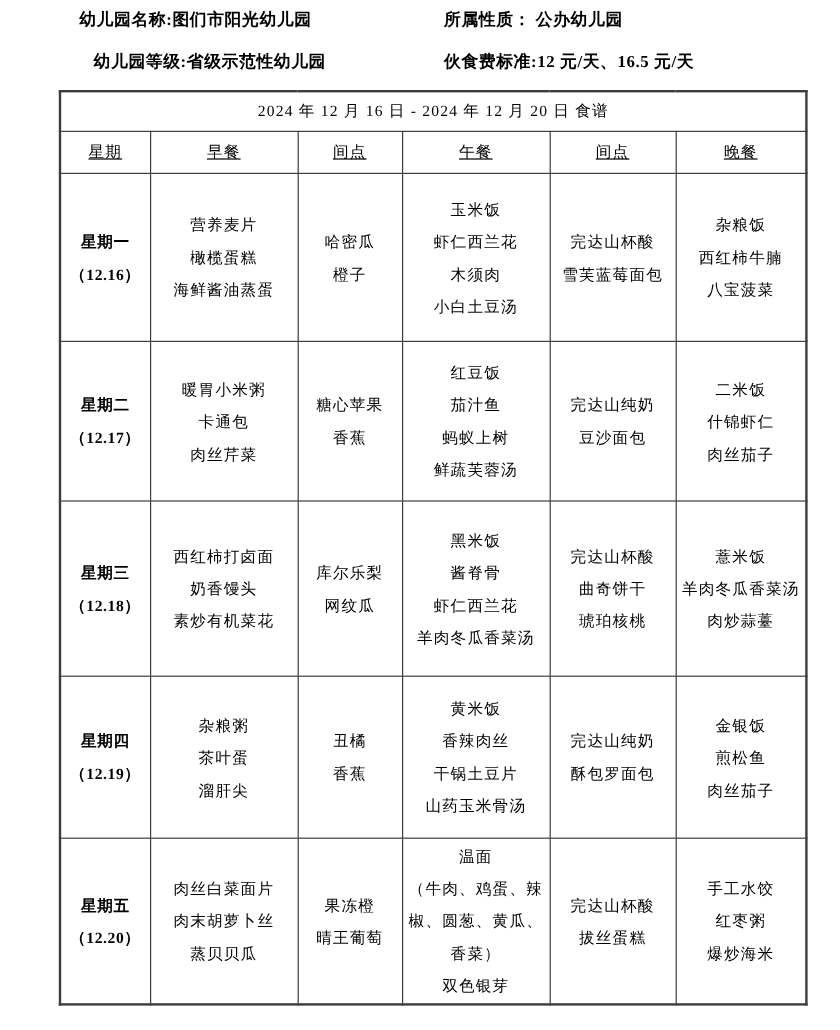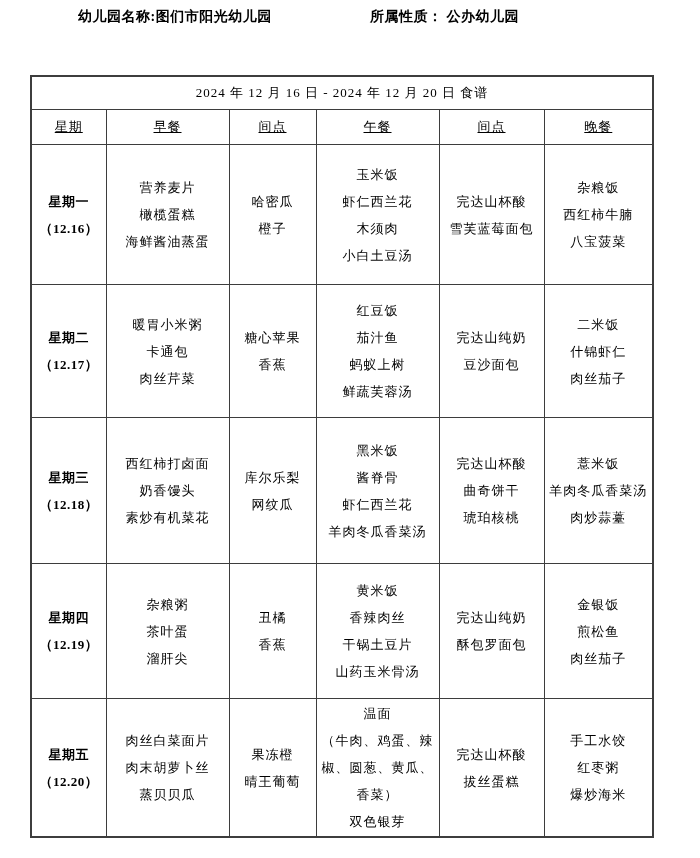--- a/index.html
+++ b/index.html
@@ -5,28 +5,28 @@
   html,body{margin:0;padding:0;}
   body{
     width:700px;height:858px;background:#ffffff;color:#000;
     font-family:"Liberation Serif","DejaVu Serif",serif;
     position:relative;overflow:hidden;
   }
   .top-header{position:relative;height:75px;}
   .top-header span{
     position:absolute;font-weight:bold;font-size:14px;letter-spacing:0.5px;white-space:nowrap;
   }
-  .pos-l1a{left:78px;top:8px;}
+  .pos-l1a{left:66px;top:8px;}
   .pos-l1b{left:370px;top:8px;}
   .pos-l2a{left:78px;top:43px;}
   .pos-l2b{left:370px;top:43px;}
 
   table.menu{
     border-collapse:collapse;table-layout:fixed;
-    margin-left:30px;width:622px;
+    margin-left:49px;width:622px;
     border:2px solid #3d3d3d;
   }
   table.menu td,table.menu th{
     border:1px solid #3d3d3d;
     text-align:center;vertical-align:middle;
     font-size:13px;font-weight:normal;
     padding:1px;letter-spacing:1px;
     overflow:hidden;
   }
   .title-cell{height:30px;font-size:13.5px;letter-spacing:0.5px;}
@@ -38,20 +38,22 @@
   .r4{height:135px;}
   .line{line-height:27px;white-space:nowrap;}
   .day-cell .line{letter-spacing:0.5px;font-weight:bold;}
 </style>
 </head>
 <body>
 
 <div class="top-header">
   <span class="pos-l1a">幼儿园名称:图们市阳光幼儿园</span>
   <span class="pos-l1b">所属性质： 公办幼儿园</span>
+  <span class="pos-l2a">幼儿园等级:省级示范性幼儿园</span>
+  <span class="pos-l2b">伙食费标准:12 元/天、16.5 元/天</span>
 </div>
 
 <table class="menu">
   <colgroup>
     <col style="width:75px">
       <col style="width:123px">
       <col style="width:87px">
     <col style="width:123px">
       <col style="width:105px">
       <col style="width:109px">

